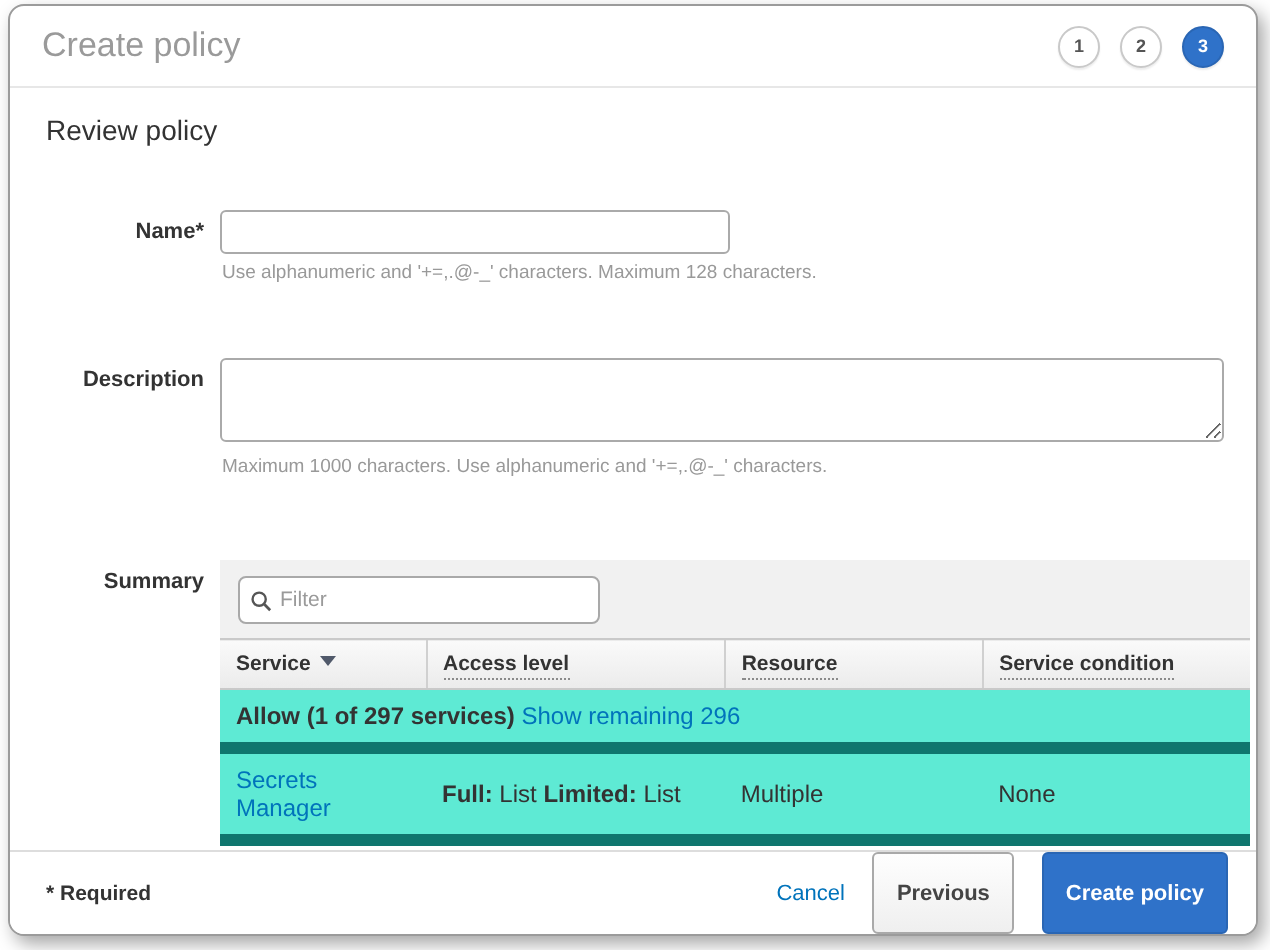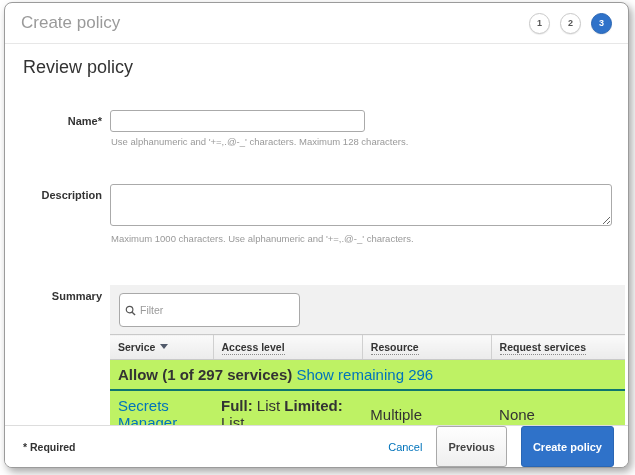--- a/index.html
+++ b/index.html
@@ -25,21 +25,21 @@
     width: 21px; height: 21px; border-radius: 50%;
     border: 1px solid #c9c9c9; background: #fff; color: #555;
     font-size: 9px; font-weight: bold;
     display: flex; align-items: center; justify-content: center;
     box-shadow: 0 1px 1px rgba(0,0,0,0.08);
   }
   .step.active { background: #2f72c9; border-color: #2a66b4; color: #fff; }
 
   
   .main { flex: 1 1 auto; padding: 13px 16px 0 18px; overflow: hidden; }
-  .section-heading { font-size: 18px; color: #333; margin-bottom: 32px; }
+  .section-heading { font-size: 14px; color: #333; margin-bottom: 32px; }
 
   .form-row { display: flex; margin-bottom: 0; margin-top: 25px; }
   .form-label {
     width: 79px; flex: 0 0 79px; text-align: right; margin-right: 8px;
     font-size: 11px; font-weight: bold; color: #333; padding-top: 5px;
   }
   .form-field { flex: 1 1 auto; }
 
   .text-input {
     width: 255px; height: 22px; border: 1px solid #aaa; border-radius: 3px;
@@ -51,21 +51,21 @@
   .desc-area {
     width: 502px; height: 42px; border: 1px solid #aaa; border-radius: 3px;
     padding: 3px 6px; font-family: "Liberation Sans", sans-serif; font-size: 11px; color: #333;
     resize: both;
   }
 
   
   .summary-widget { width: 515px; }
   .summary-toolbar { background: #f1f1f1; padding: 8px 9px 7px 9px; }
   .filter-box {
-    width: 181px; height: 34px; background: #fff; border: 1px solid #a9a9a9;
+    width: 181px; height: 24px; background: #fff; border: 1px solid #a9a9a9;
     border-radius: 4px; display: flex; align-items: center; padding: 0 5px;
   }
   .filter-box svg { flex: 0 0 auto; margin-right: 4px; }
   .filter-input {
     border: none; outline: none; flex: 1 1 auto; font-size: 10.5px;
     font-family: "Liberation Sans", sans-serif; color: #333; background: transparent; width: 100%;
   }
   .filter-input::placeholder { color: #9a9a9a; }
 
   table.summary { width: 100%; border-collapse: collapse; table-layout: fixed; }
@@ -76,22 +76,22 @@
     padding: 6px 8px; position: relative;
   }
   table.summary th + th { border-left: 1px solid #d0d0d0; }
   .tip { border-bottom: 1px dotted #8a8a8a; padding-bottom: 1px; }
   .caret-down {
     display: inline-block; width: 0; height: 0; margin-left: 5px; vertical-align: 2px;
     border-left: 4px solid transparent; border-right: 4px solid transparent;
     border-top: 5px solid #50596a;
   }
   table.summary td {
-    font-size: 15px; color: #333; padding: 6px 8px;
-    border-bottom: 2px solid #0f766e; background: #bef264;
+    font-size: 12px; color: #333; padding: 6px 8px;
+    border-bottom: 6px solid #0f766e; background: #5eead4;
   }
   .group-cell { font-weight: bold; }
   a.lnk { color: #0073bb; text-decoration: none; font-weight: normal; }
   .svc-link { color: #0073bb; cursor: pointer; }
   .b { font-weight: bold; }
 
   .row-gap { height: 18px; }
 
   
   .tags-widget { width: 515px; }
@@ -191,21 +191,21 @@
                 <th>
                   <span>Service</span><span class="caret-down"></span>
                 </th>
                 <th>
                   <span class="tip">Access level</span>
                 </th>
                 <th>
                   <span class="tip">Resource</span>
                 </th>
                 <th>
-                  <span class="tip">Request services</span>
+                  <span class="tip">Service condition</span>
                 </th>
               </tr>
             </thead>
             <tbody>
               <tr>
                 <td colspan="4" class="group-cell">
                   <span>Allow (1 of 297 services)</span>
                   <a class="lnk">Show remaining 296</a>
                 </td>
               </tr>

